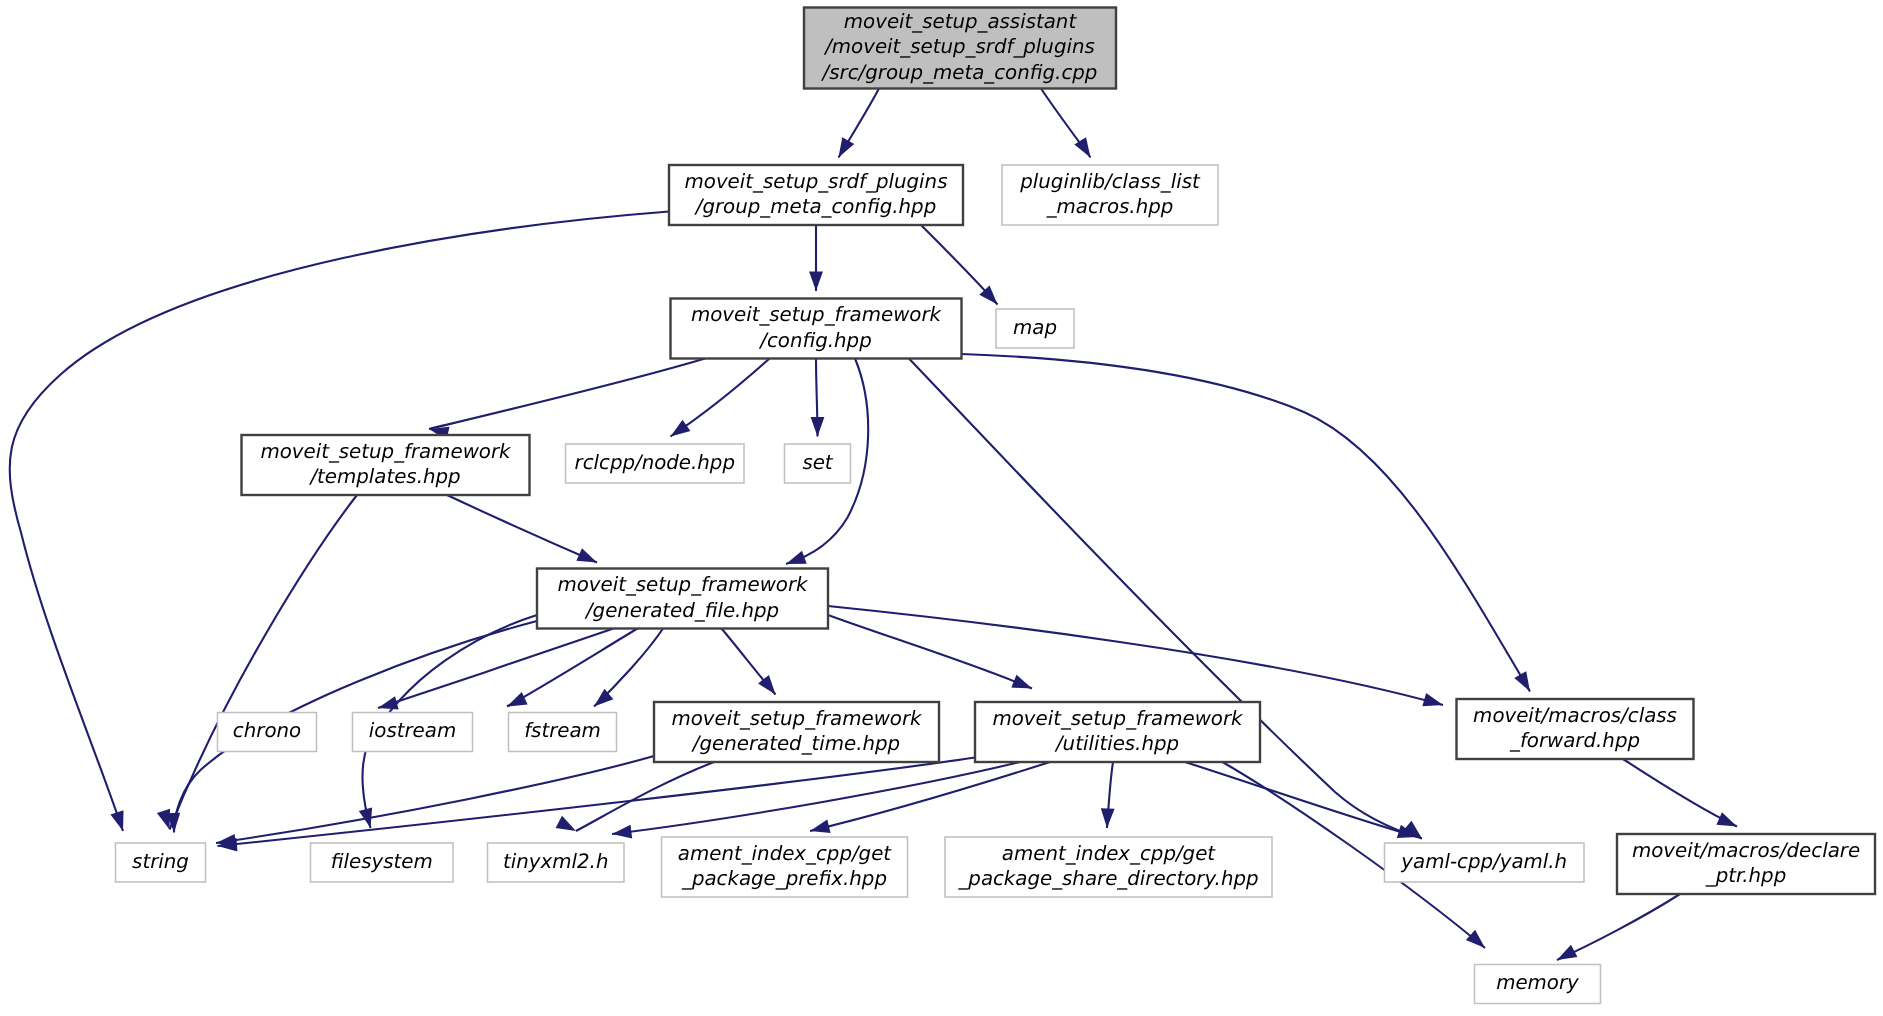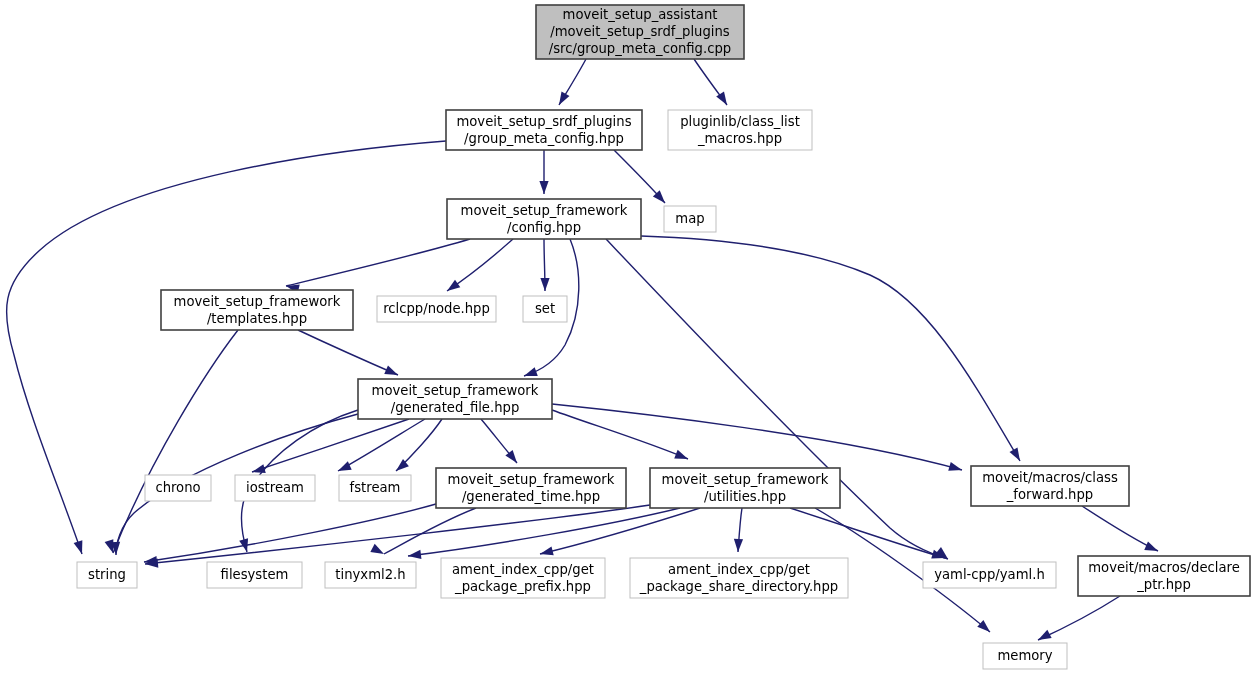--- a/index.html
+++ b/index.html
@@ -10,20 +10,21 @@
   body {
     width: 1255px;
     height: 677px;
     font-family: "DejaVu Sans", "Liberation Sans", sans-serif;
     overflow: hidden;
   }
   #graph-root {
     position: relative;
     width: 1255px;
     height: 498px;
+    font-style: italic;
   }
   svg#dep-graph {
     display: block;
     width: 1255px;
     height: 677px;
   }
   .node-box {
     fill: #ffffff;
     stroke: #bfbfbf;
     stroke-width: 1;

